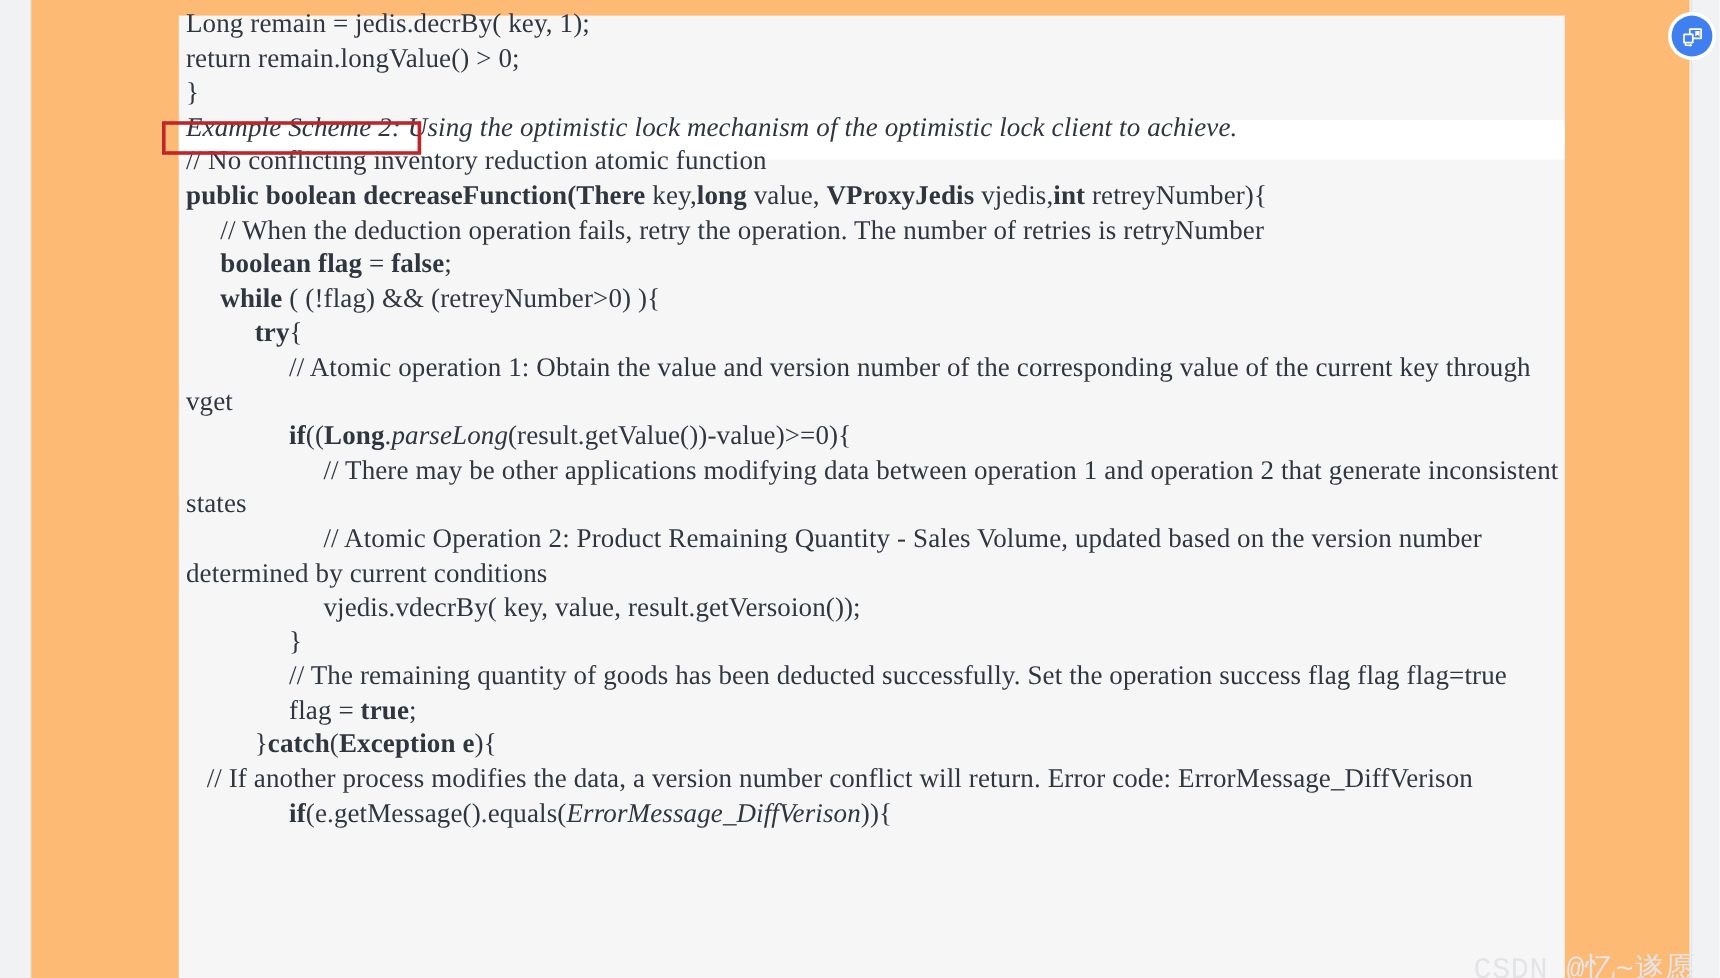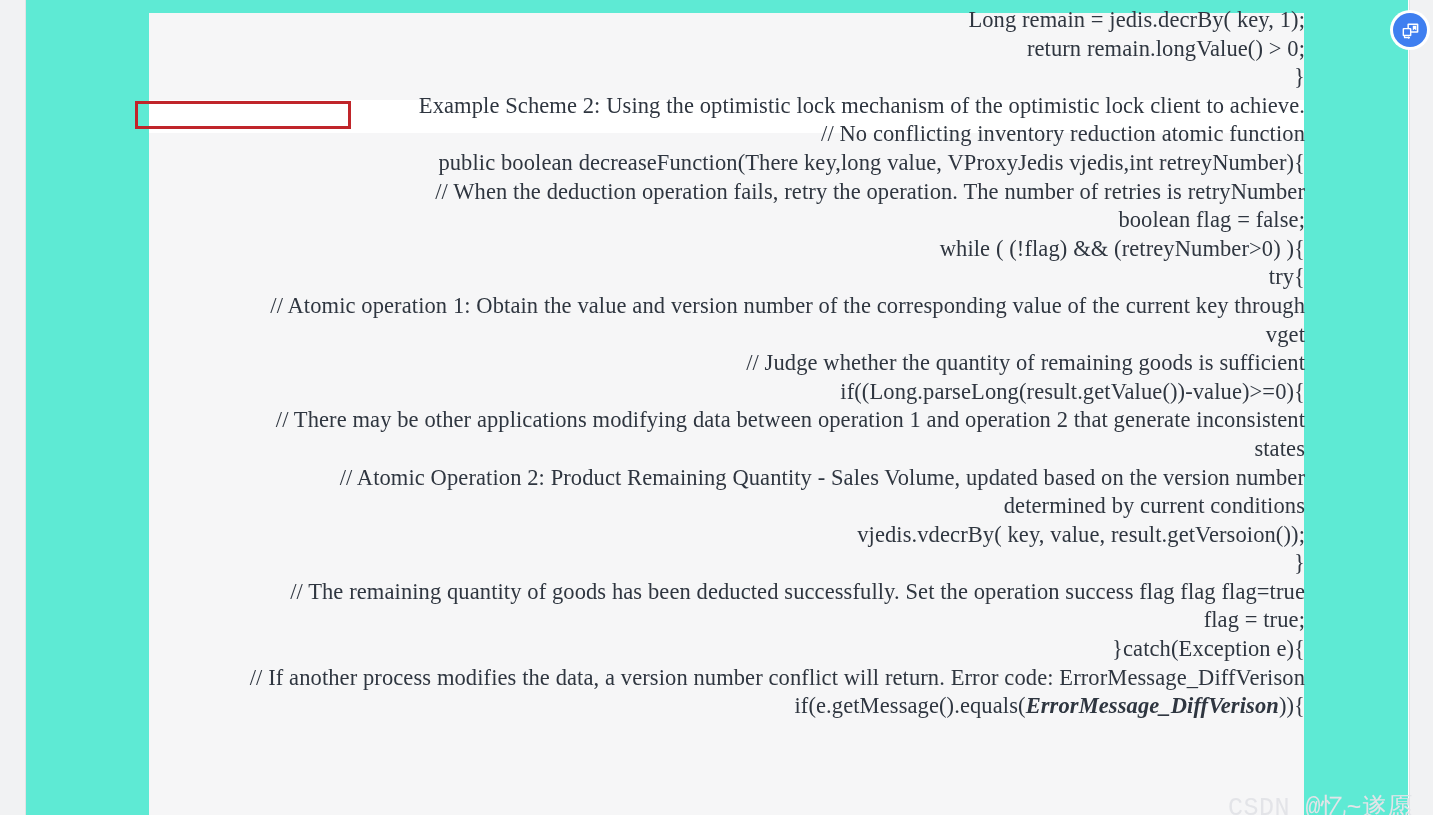--- a/index.html
+++ b/index.html
@@ -31,23 +31,22 @@
   .gutter.left  { left: 0;    width: 25px; border-right: 1px solid #e2e3e5; }
   .gutter.right { left: 1409px; width: 24px; border-left: 1px solid #e2e3e5; }
 
   
   #page {
     position: absolute;
     left: 26px;
     top: 0;
     width: 1382px;
     height: 815px;
-    background: #5eead4;
+    background: #fdba74;
     overflow: hidden;
-    text-align: right;
   }
 
   
   #selection-band {
     position: absolute;
     left: 123px;      
     top: 13px;
     width: 1155px;
     height: 802px;
     background: #f6f6f7;
@@ -73,23 +72,23 @@
     line-height: 28.6px;
     letter-spacing: 0.1px;
   }
 
   .ln {
     white-space: pre-wrap;
     word-break: normal;
     min-height: 28.6px;
   }
 
-  .b  { font-weight: normal; margin-top: 40px; }
-  .i  { }
-  .bi { font-weight: bold; font-style: italic; }
+  .b  { font-weight: bold; margin-top: 40px; }
+  .i  { font-style: italic; }
+  .bi { font-weight: normal; font-style: italic; }
 
   
   #red-box {
     position: absolute;
     left: 109px;    
     top: 101px;
     width: 216px;
     height: 28px;
     border: 3px solid #c0252a;
     box-sizing: border-box;
@@ -153,21 +152,20 @@
         <div class="ln"><span>return remain.longValue() &gt; 0;</span></div>
         <div class="ln"><span>}</span></div>
         <div class="ln"><span class="i">Example Scheme 2:</span><span class="i"> Using the optimistic lock mechanism of the optimistic lock client to achieve.</span></div>
         <div class="ln"><span>// No conflicting inventory reduction atomic function</span></div>
         <div class="ln"><span class="b">public boolean decreaseFunction(</span><span class="b">There</span><span> key,</span><span class="b">long</span><span> value, </span><span class="b">VProxyJedis</span><span> vjedis,</span><span class="b">int</span><span> retreyNumber){</span></div>
         <div class="ln"><span>     // When the deduction operation fails, retry the operation. The number of retries is retryNumber</span></div>
         <div class="ln"><span>     </span><span class="b">boolean flag</span><span> = </span><span class="b">false</span><span>;</span></div>
         <div class="ln"><span>     </span><span class="b">while</span><span> ( (!flag) &amp;&amp; (retreyNumber&gt;0) ){</span></div>
         <div class="ln"><span>          </span><span class="b">try</span><span>{</span></div>
         <div class="ln"><span>               // Atomic operation 1: Obtain the value and version number of the corresponding value of the current key through vget</span></div>
-        <div class="ln"><span>               // Judge whether the quantity of remaining goods is sufficient</span></div>
         <div class="ln"><span>               </span><span class="b">if</span><span>((</span><span class="b">Long</span><span>.</span><span class="i">parseLong</span><span>(result.getValue())-value)&gt;=0){</span></div>
         <div class="ln"><span>                    // There may be other applications modifying data between operation 1 and operation 2 that generate inconsistent states</span></div>
         <div class="ln"><span>                    // Atomic Operation 2: Product Remaining Quantity - Sales Volume, updated based on the version number determined by current conditions</span></div>
         <div class="ln"><span>                    vjedis.vdecrBy( key, value, result.getVersoion());</span></div>
         <div class="ln"><span>               }</span></div>
         <div class="ln"><span>               // The remaining quantity of goods has been deducted successfully. Set the operation success flag flag flag=true</span></div>
         <div class="ln"><span>               flag = </span><span class="b">true</span><span>;</span></div>
         <div class="ln"><span>          }</span><span class="b">catch</span><span>(</span><span class="b">Exception e</span><span>){</span></div>
         <div class="ln"><span>   // If another process modifies the data, a version number conflict will return. Error code: ErrorMessage_DiffVerison</span></div>
         <div class="ln"><span>               </span><span class="b">if</span><span>(e.getMessage().equals(</span><span class="bi">ErrorMessage_DiffVerison</span><span>)){</span></div>

